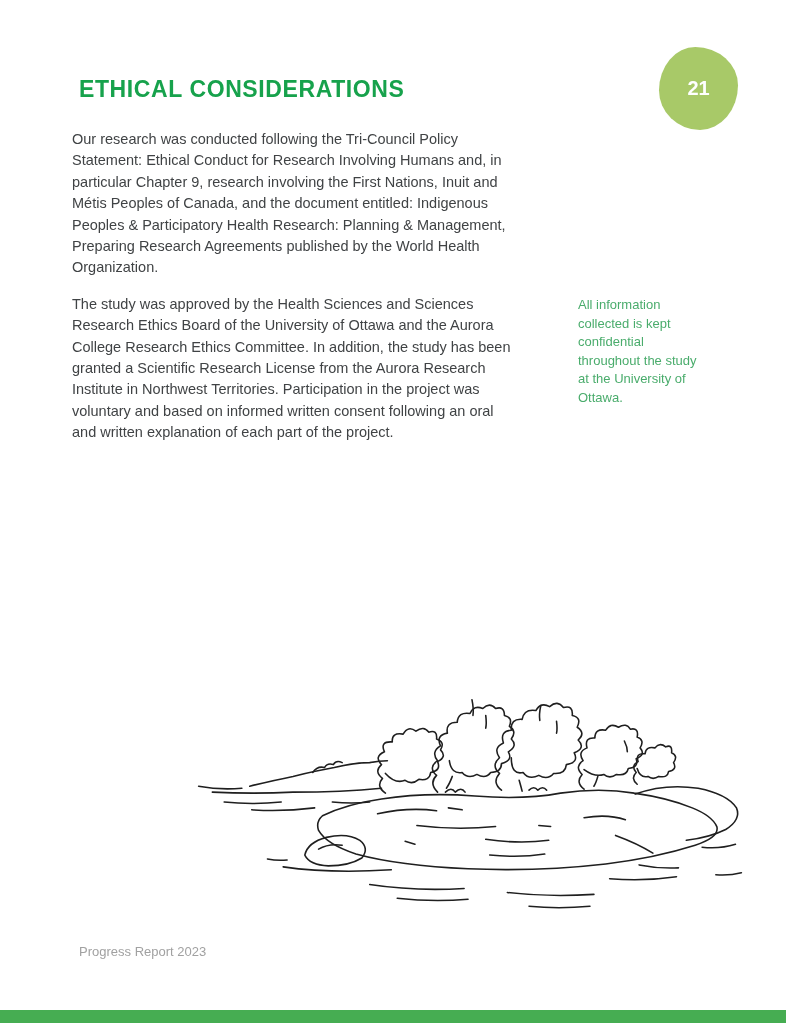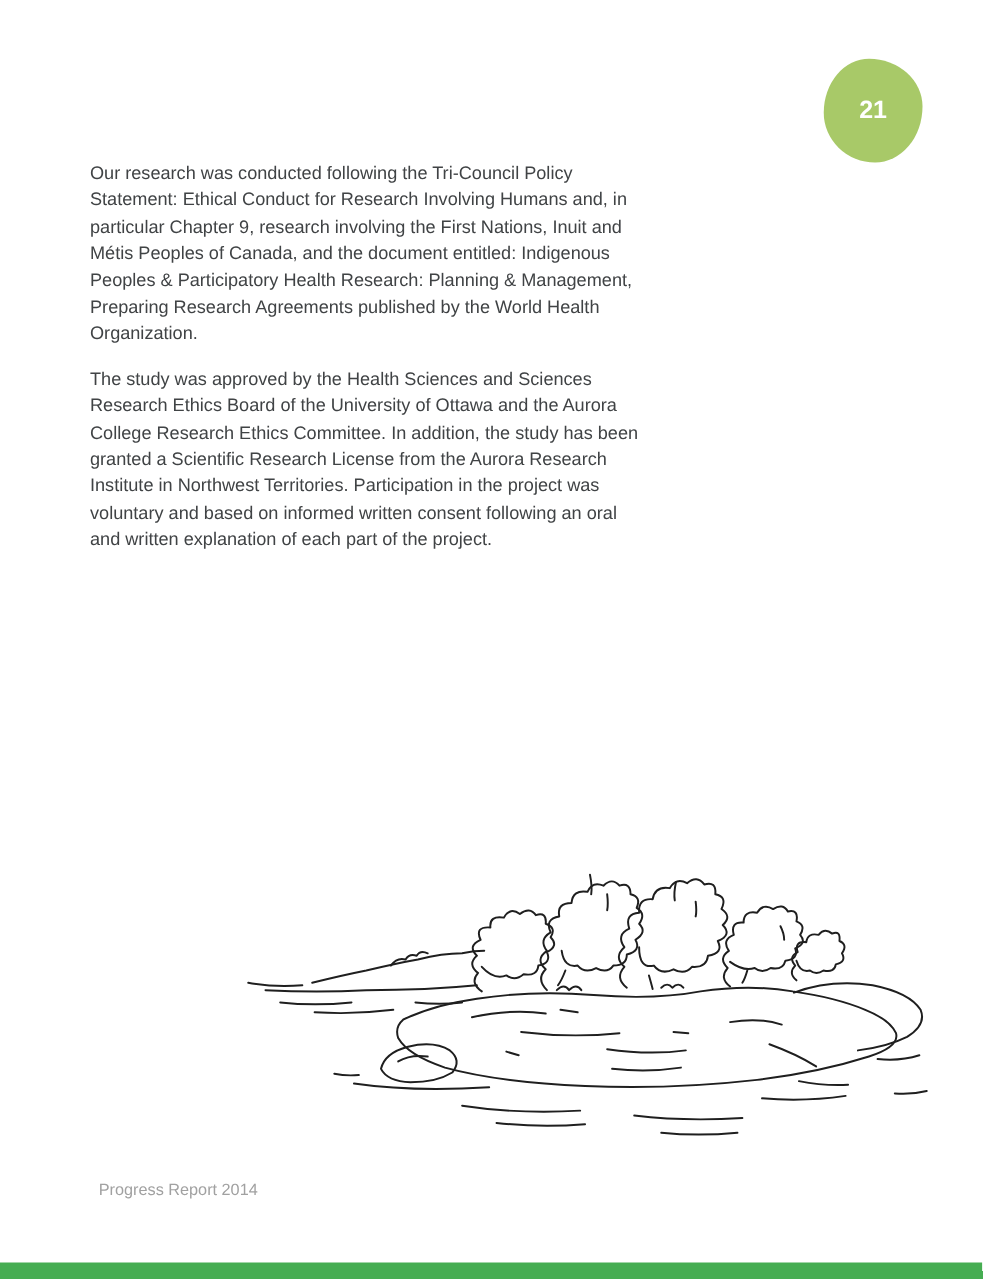--- a/index.html
+++ b/index.html
@@ -83,20 +83,21 @@
     width: 100%;
     height: 13px;
     background: #46ad52;
   }
 </style>
 </head>
 <body>
 
 <div class="page">
 
+  <h1 class="heading">ETHICAL CONSIDERATIONS</h1>
 
   <div class="page-badge">
     <span>21</span>
   </div>
 
   <div class="col-main">
     <p>Our research was conducted following the Tri-Council Policy
 Statement: Ethical Conduct for Research Involving Humans and, in
 particular Chapter 9, research involving the First Nations, Inuit and
 Métis Peoples of Canada, and the document entitled: Indigenous
@@ -105,20 +106,26 @@
 Organization.</p>
     <p>The study was approved by the Health Sciences and Sciences
 Research Ethics Board of the University of Ottawa and the Aurora
 College Research Ethics Committee. In addition, the study has been
 granted a Scientific Research License from the Aurora Research
 Institute in Northwest Territories. Participation in the project was
 voluntary and based on informed written consent following an oral
 and written explanation of each part of the project.</p>
   </div>
 
+  <aside class="side-note">All information
+collected is kept
+confidential
+throughout the study
+at the University of
+Ottawa.</aside>
 
   <svg class="illustration" viewBox="0 0 560 240" xmlns="http://www.w3.org/2000/svg">
     <g fill="none" stroke="#1f1f1f" stroke-width="1.6" stroke-linecap="round" stroke-linejoin="round">
 
       <path d="M56,106 Q80,100 100,96 Q125,90 142,87 Q162,82 178,82 Q188,80 196,80"></path>
       <path d="M120,92 q5,-7 12,-5 q3,-5 9,-3 q3,-5 9,-2"></path>
       <path d="M18,112 Q60,114 100,112 Q150,112 190,108"></path>
 
       <path d="M4,106 q22,4 44,2"></path>
       <path d="M30,122 q28,3 58,0"></path>
@@ -164,17 +171,17 @@
 
       <path d="M178,206 q46,7 96,4"></path>
       <path d="M206,220 q36,4 72,1"></path>
       <path d="M318,214 q42,5 88,2"></path>
       <path d="M340,228 q30,3 62,0"></path>
       <path d="M422,200 q34,3 68,-2"></path>
       <path d="M452,186 q20,4 40,3"></path>
     </g>
   </svg>
 
-  <div class="footer-text">Progress Report 2014</div>
+  <div class="footer-text">Progress Report 2023</div>
 
   <div class="accent-bar"></div>
 
 </div>
 
 </body></html>

